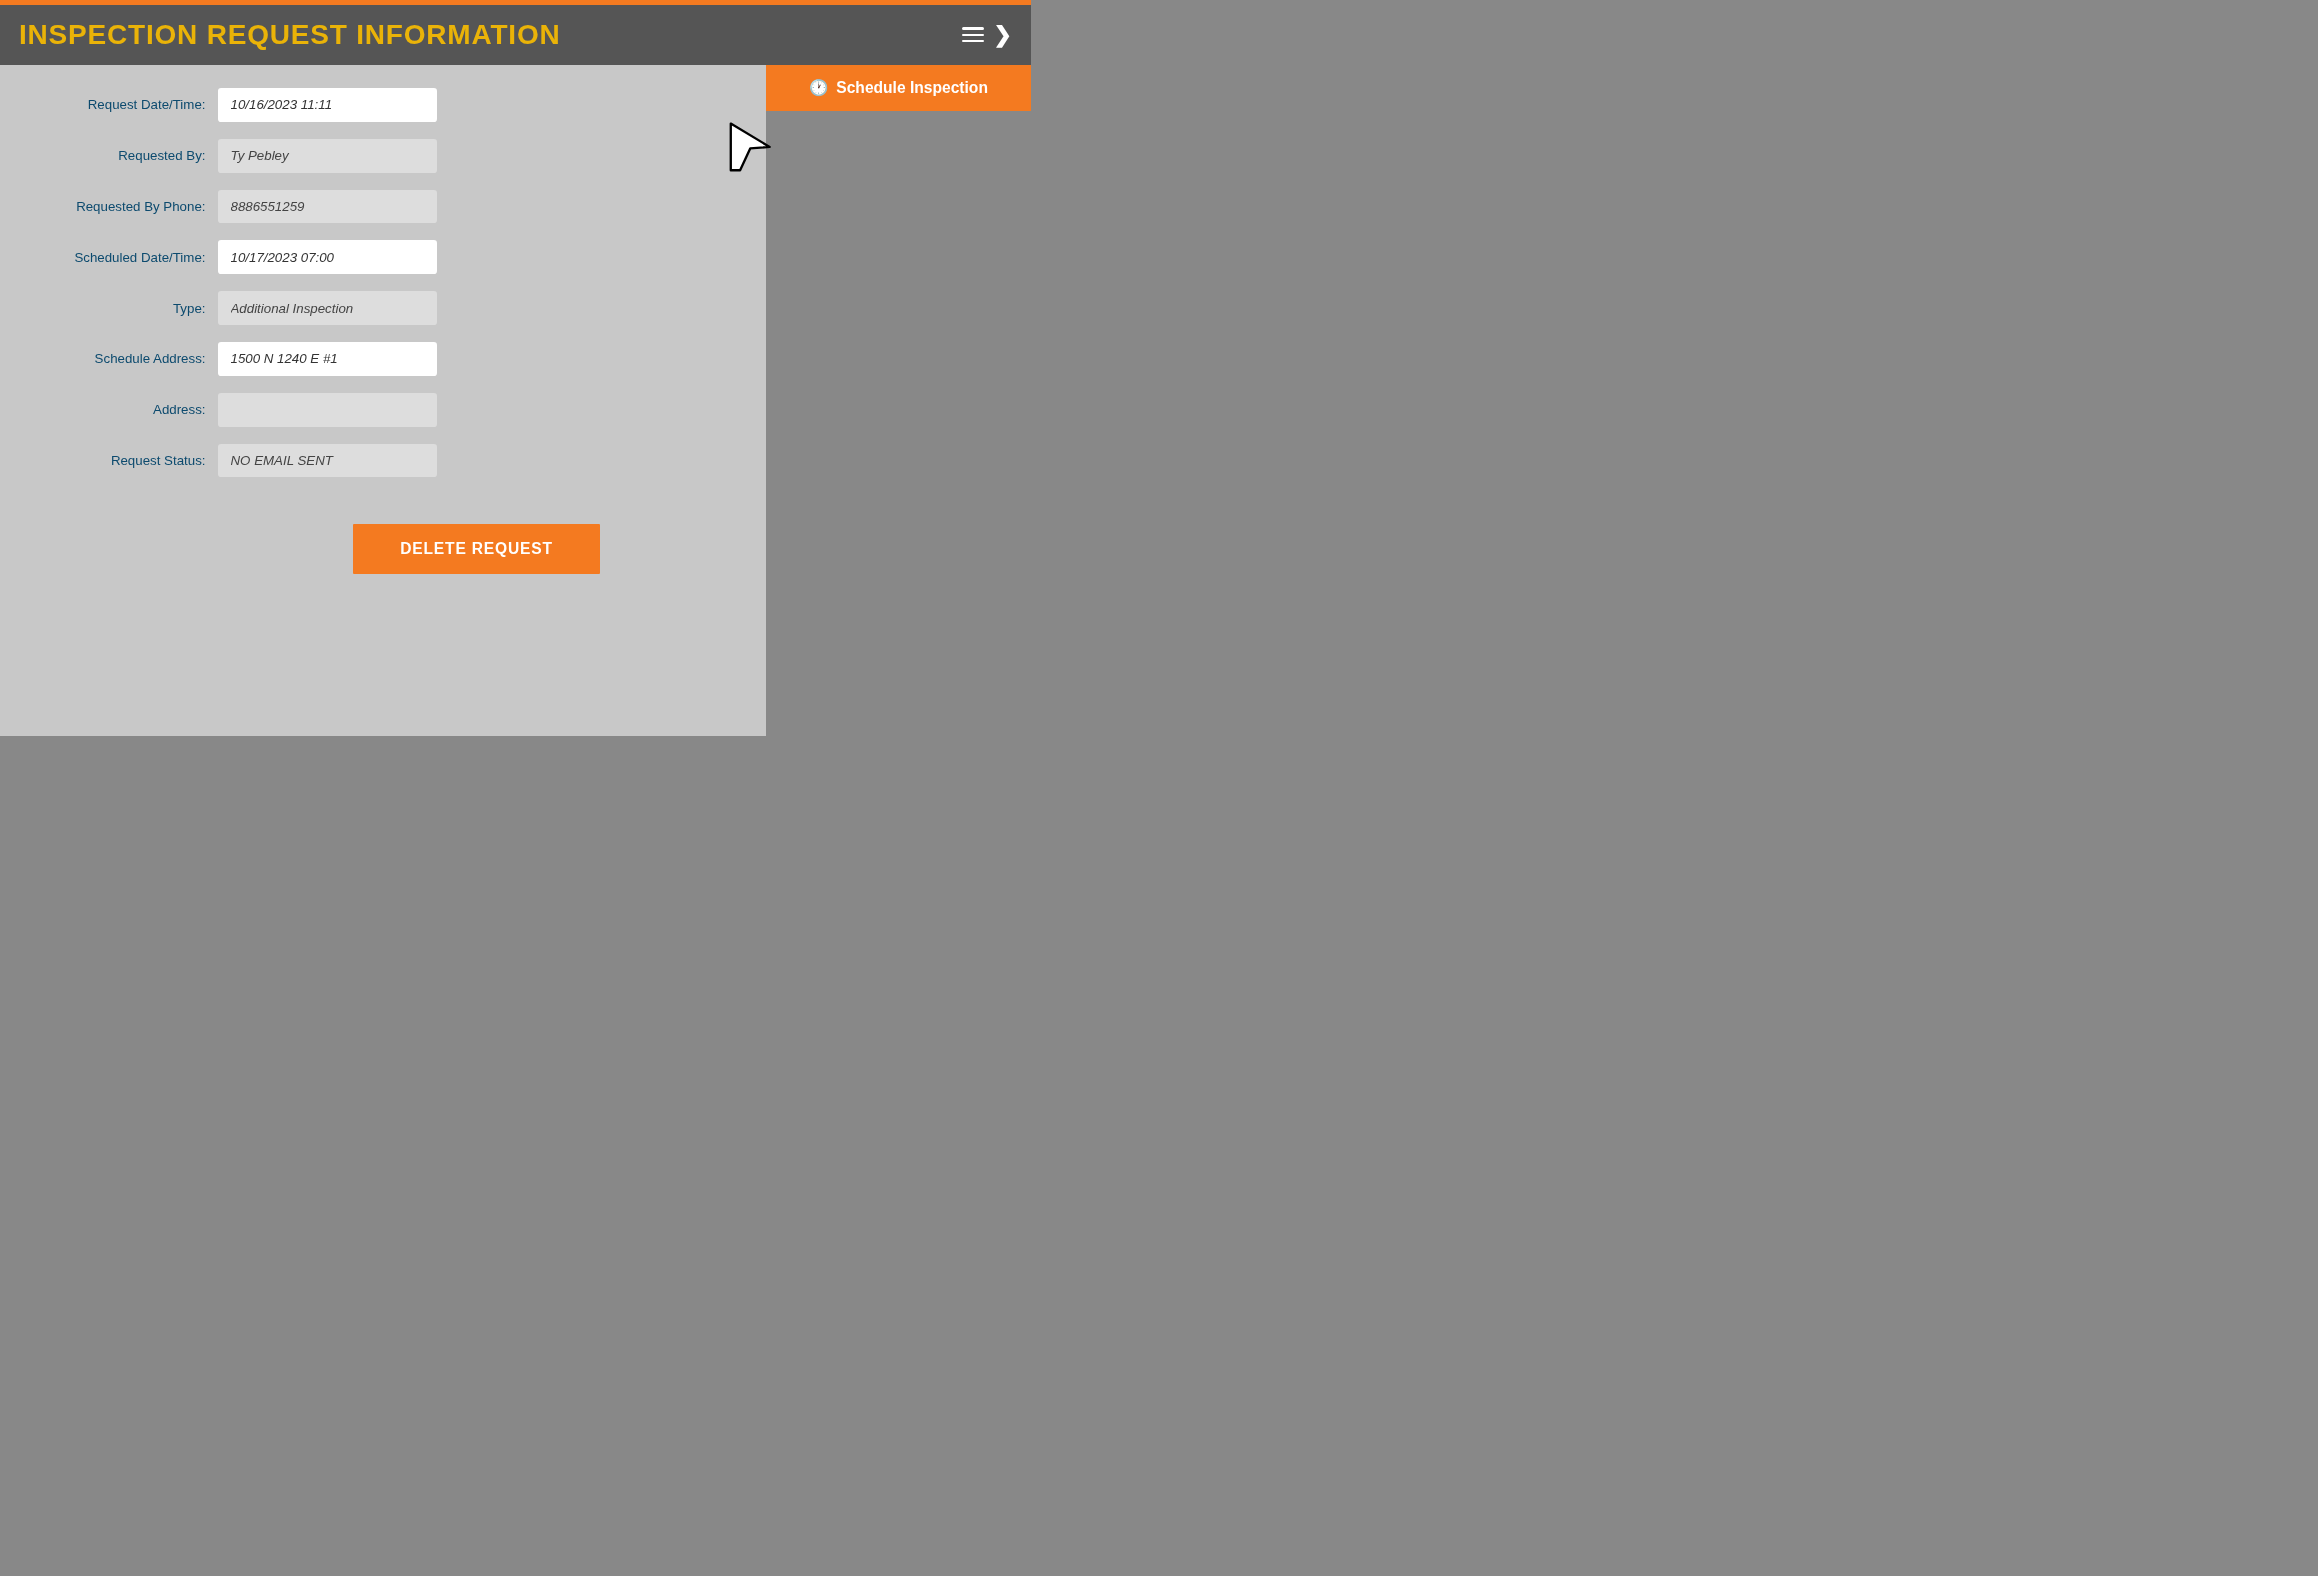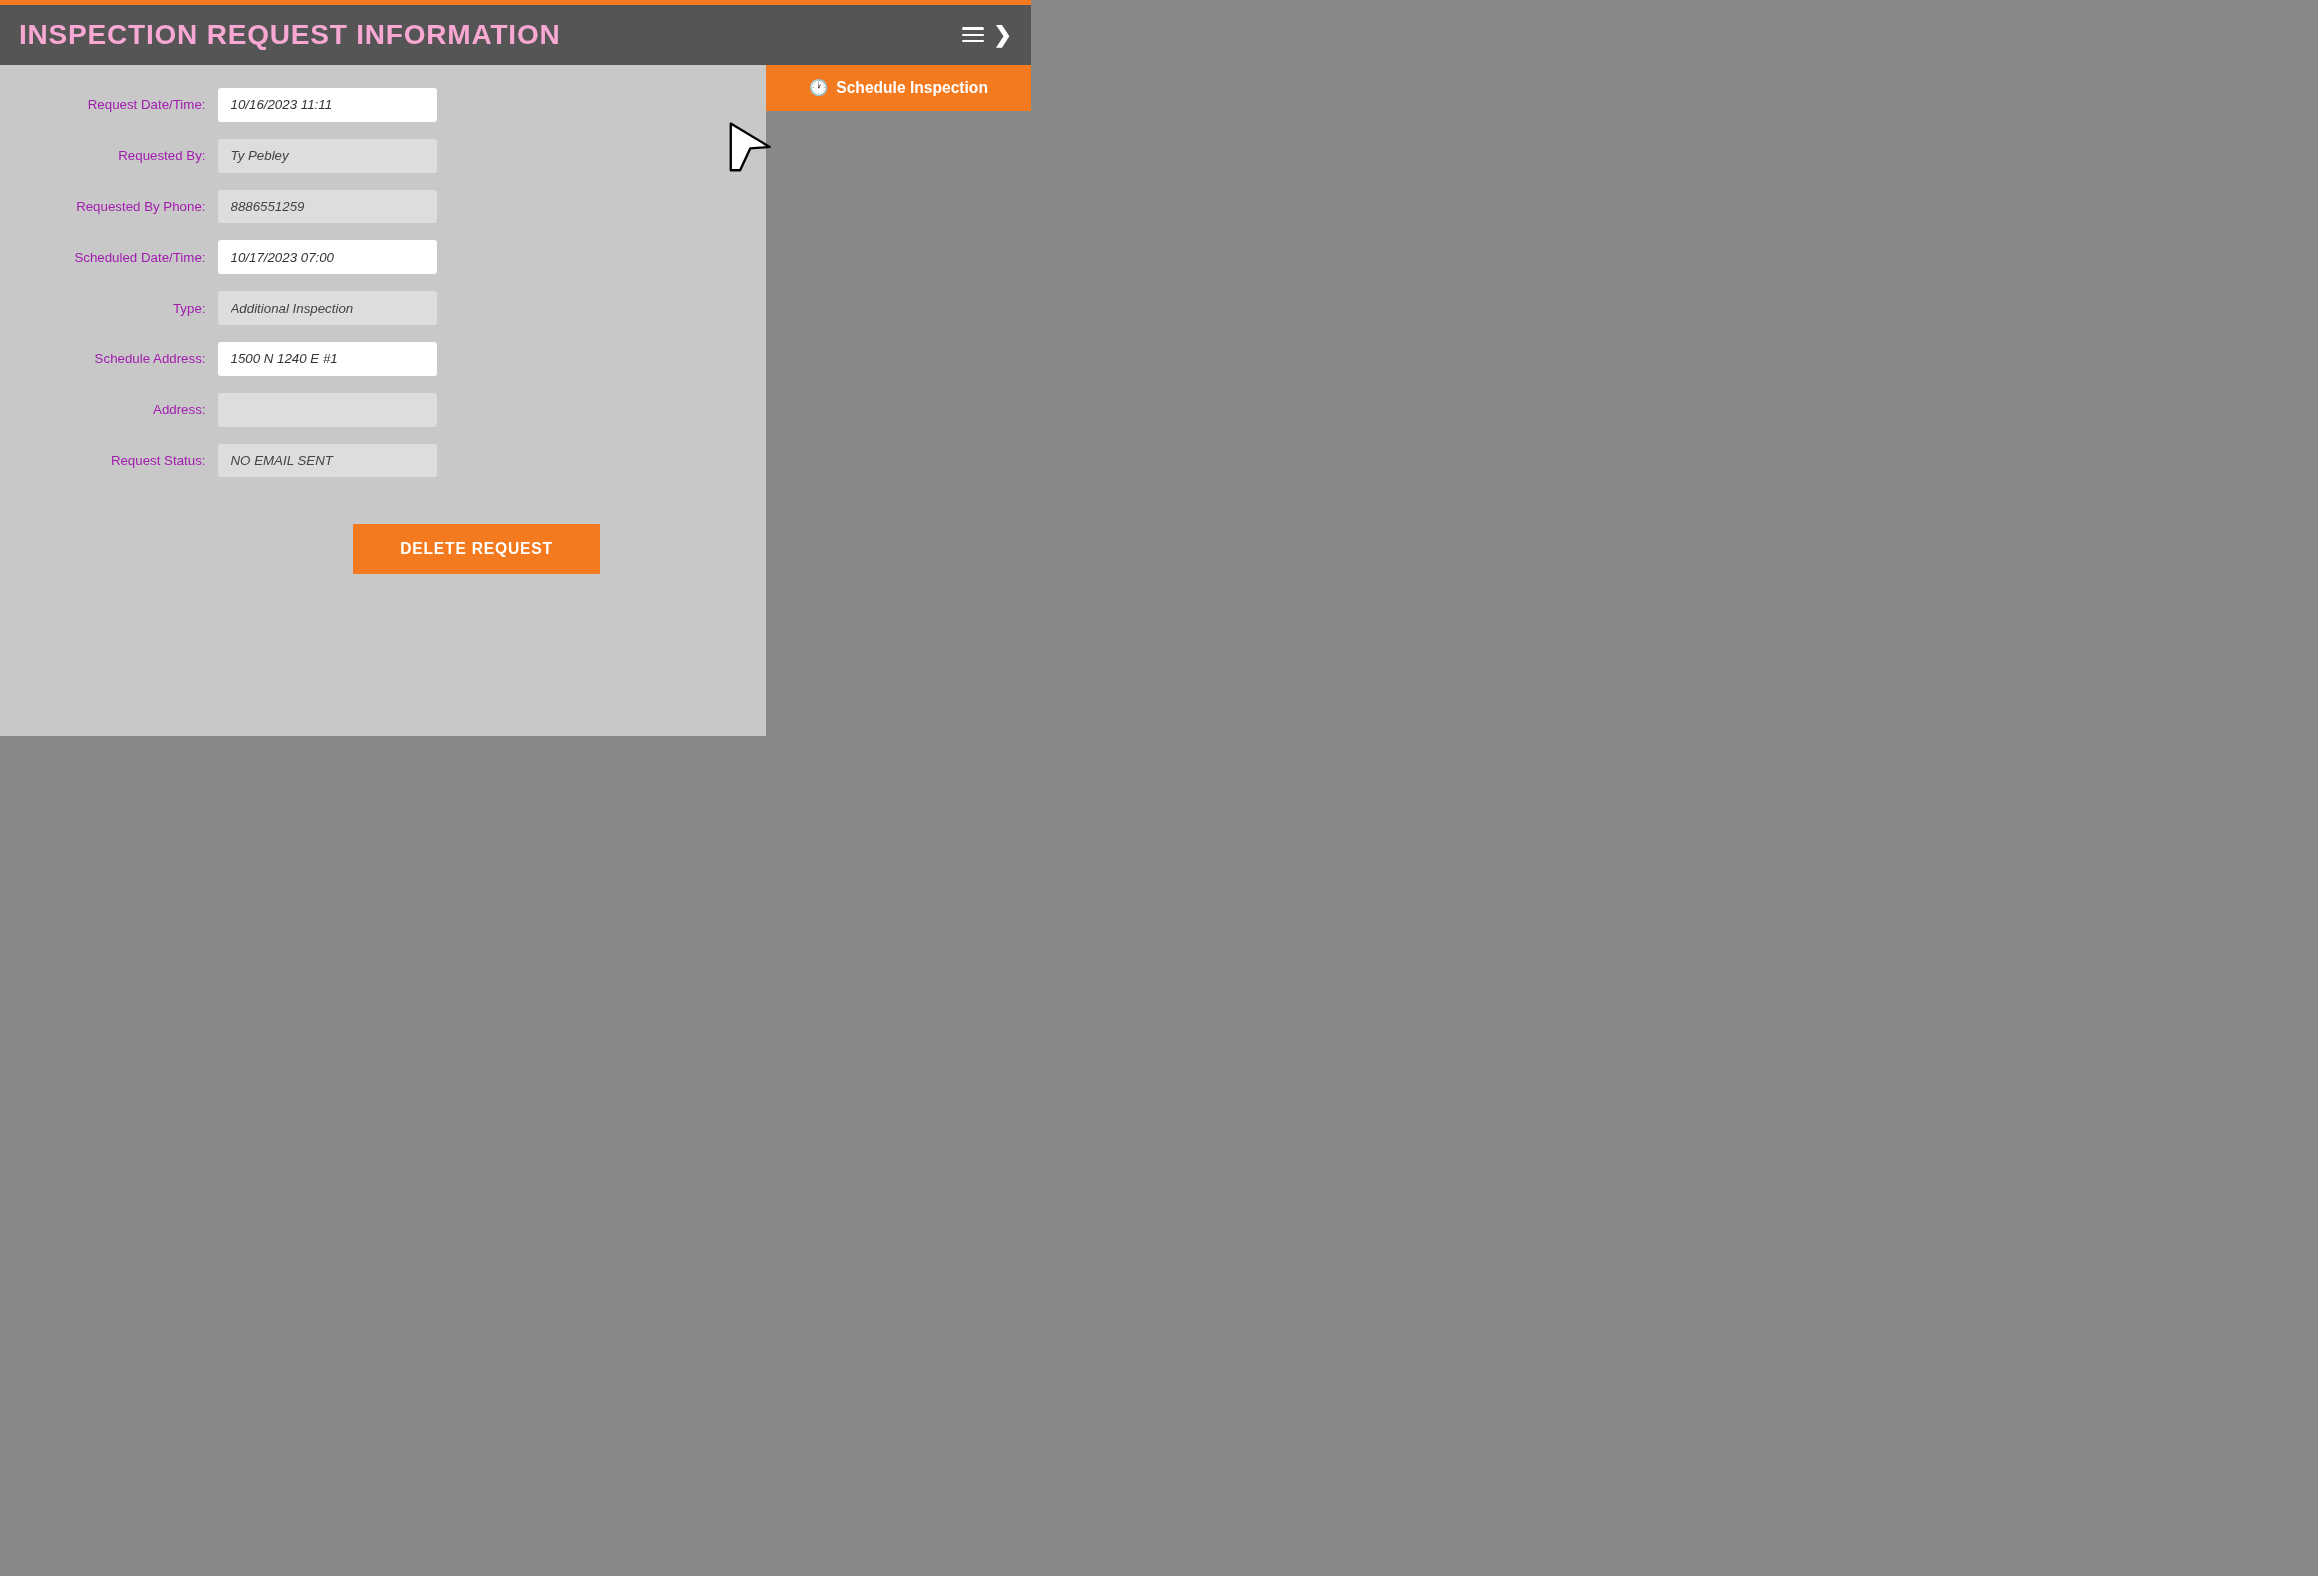--- a/index.html
+++ b/index.html
@@ -23,21 +23,21 @@
 
     .header {
       background: #555;
       padding: 14px 19px;
       display: flex;
       align-items: center;
       justify-content: space-between;
     }
 
     .header-title {
-      color: #f9a8d4;
+      color: #eab308;
       font-size: 28px;
       font-weight: 900;
       letter-spacing: 0.8px;
       text-transform: uppercase;
     }
 
     .header-icons {
       display: flex;
       align-items: center;
       gap: 9.4px;
@@ -112,21 +112,21 @@
       display: flex;
       align-items: center;
       margin-bottom: 17px;
     }
 
     .form-label {
       text-align: right;
       min-width: 156px;
       padding-right: 12.5px;
       font-size: 13.3px;
-      color: #a21caf;
+      color: #0c4a6e;
       font-weight: 400;
     }
 
     .form-input {
       background: #ddd;
       border: none;
       border-radius: 3.1px;
       padding: 9.4px 12.5px;
       font-size: 13.3px;
       color: #444;

